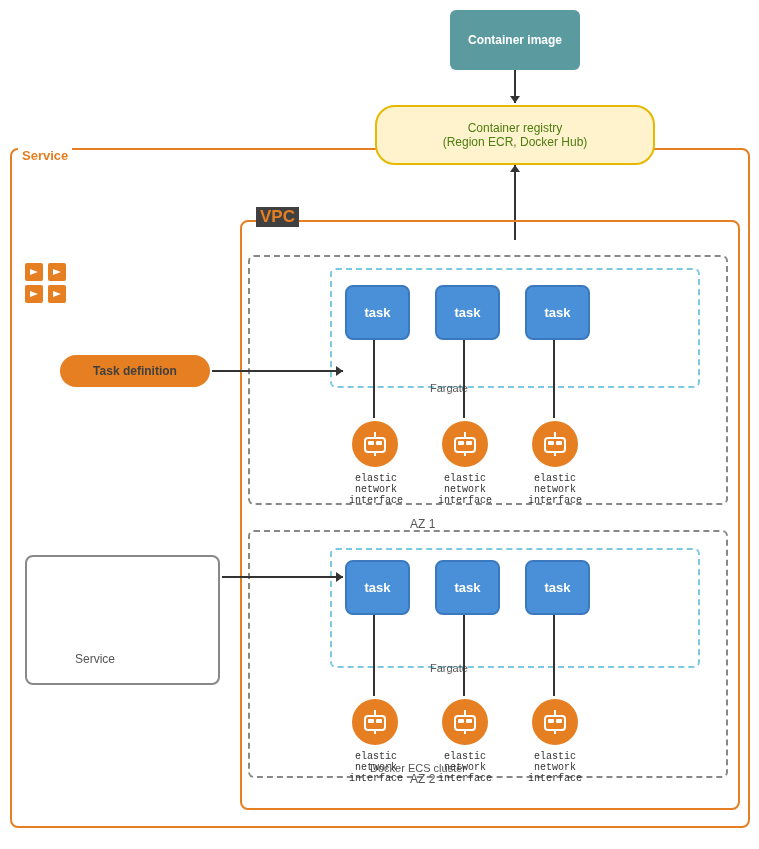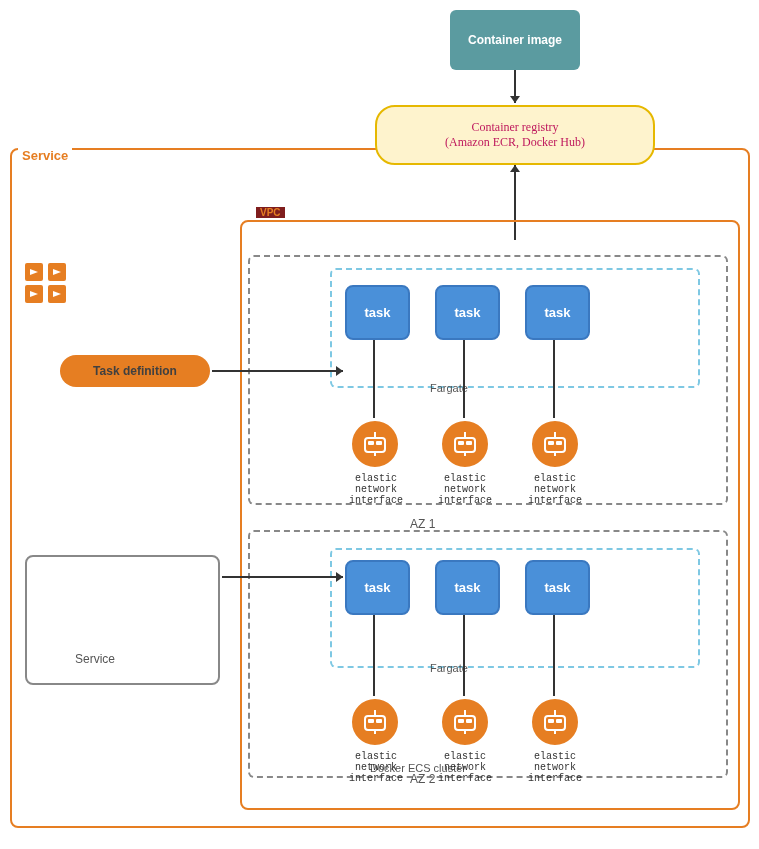--- a/index.html
+++ b/index.html
@@ -47,24 +47,24 @@
       left: 240px;
       width: 500px;
       height: 590px;
       border: 2px solid #e67e22;
       border-radius: 8px;
     }
     .vpc-label {
       position: absolute;
       top: 207px;
       left: 256px;
-      font-size: 10px;
+      font-size: 17px;
       font-weight: bold;
       color: #e67e22;
-      background: #7f1d1d;
+      background: #404040;
       padding: 0 4px;
     }
 
     
     .ecs-cluster-label {
       position: absolute;
       top: 762px;
       left: 370px;
       font-size: 11px;
       color: #555;
@@ -100,22 +100,21 @@
       background: #fef3cd;
       border: 2px solid #e6b800;
       border-radius: 20px;
       display: flex;
       align-items: center;
       justify-content: center;
       text-align: center;
     }
     .container-registry-box span {
       font-size: 12px;
-      color: #be185d;
-      font-family: Liberation Serif, serif;
+      color: #4d7c0f;
     }
 
     
     .arrow-down-1 {
       position: absolute;
       top: 70px;
       left: 514px;
       width: 2px;
       height: 33px;
       background: #333;
@@ -402,21 +401,21 @@
   <span class="region-label">Service</span>
 
   <div class="container-image-box">
     <span>Container image</span>
   </div>
 
   <div class="arrow-down-1"></div>
 
   <div class="container-registry-box">
     <span>
-      Container registry<br><span>(Amazon ECR, Docker Hub)</span>
+      Container registry<br><span>(Region ECR, Docker Hub)</span>
     </span>
   </div>
 
   <div class="arrow-up-registry"></div>
 
   <div class="vpc-box"></div>
   <span class="vpc-label">VPC</span>
 
   <div class="aws-icon">
     <svg viewBox="0 0 55 55" xmlns="http://www.w3.org/2000/svg">

